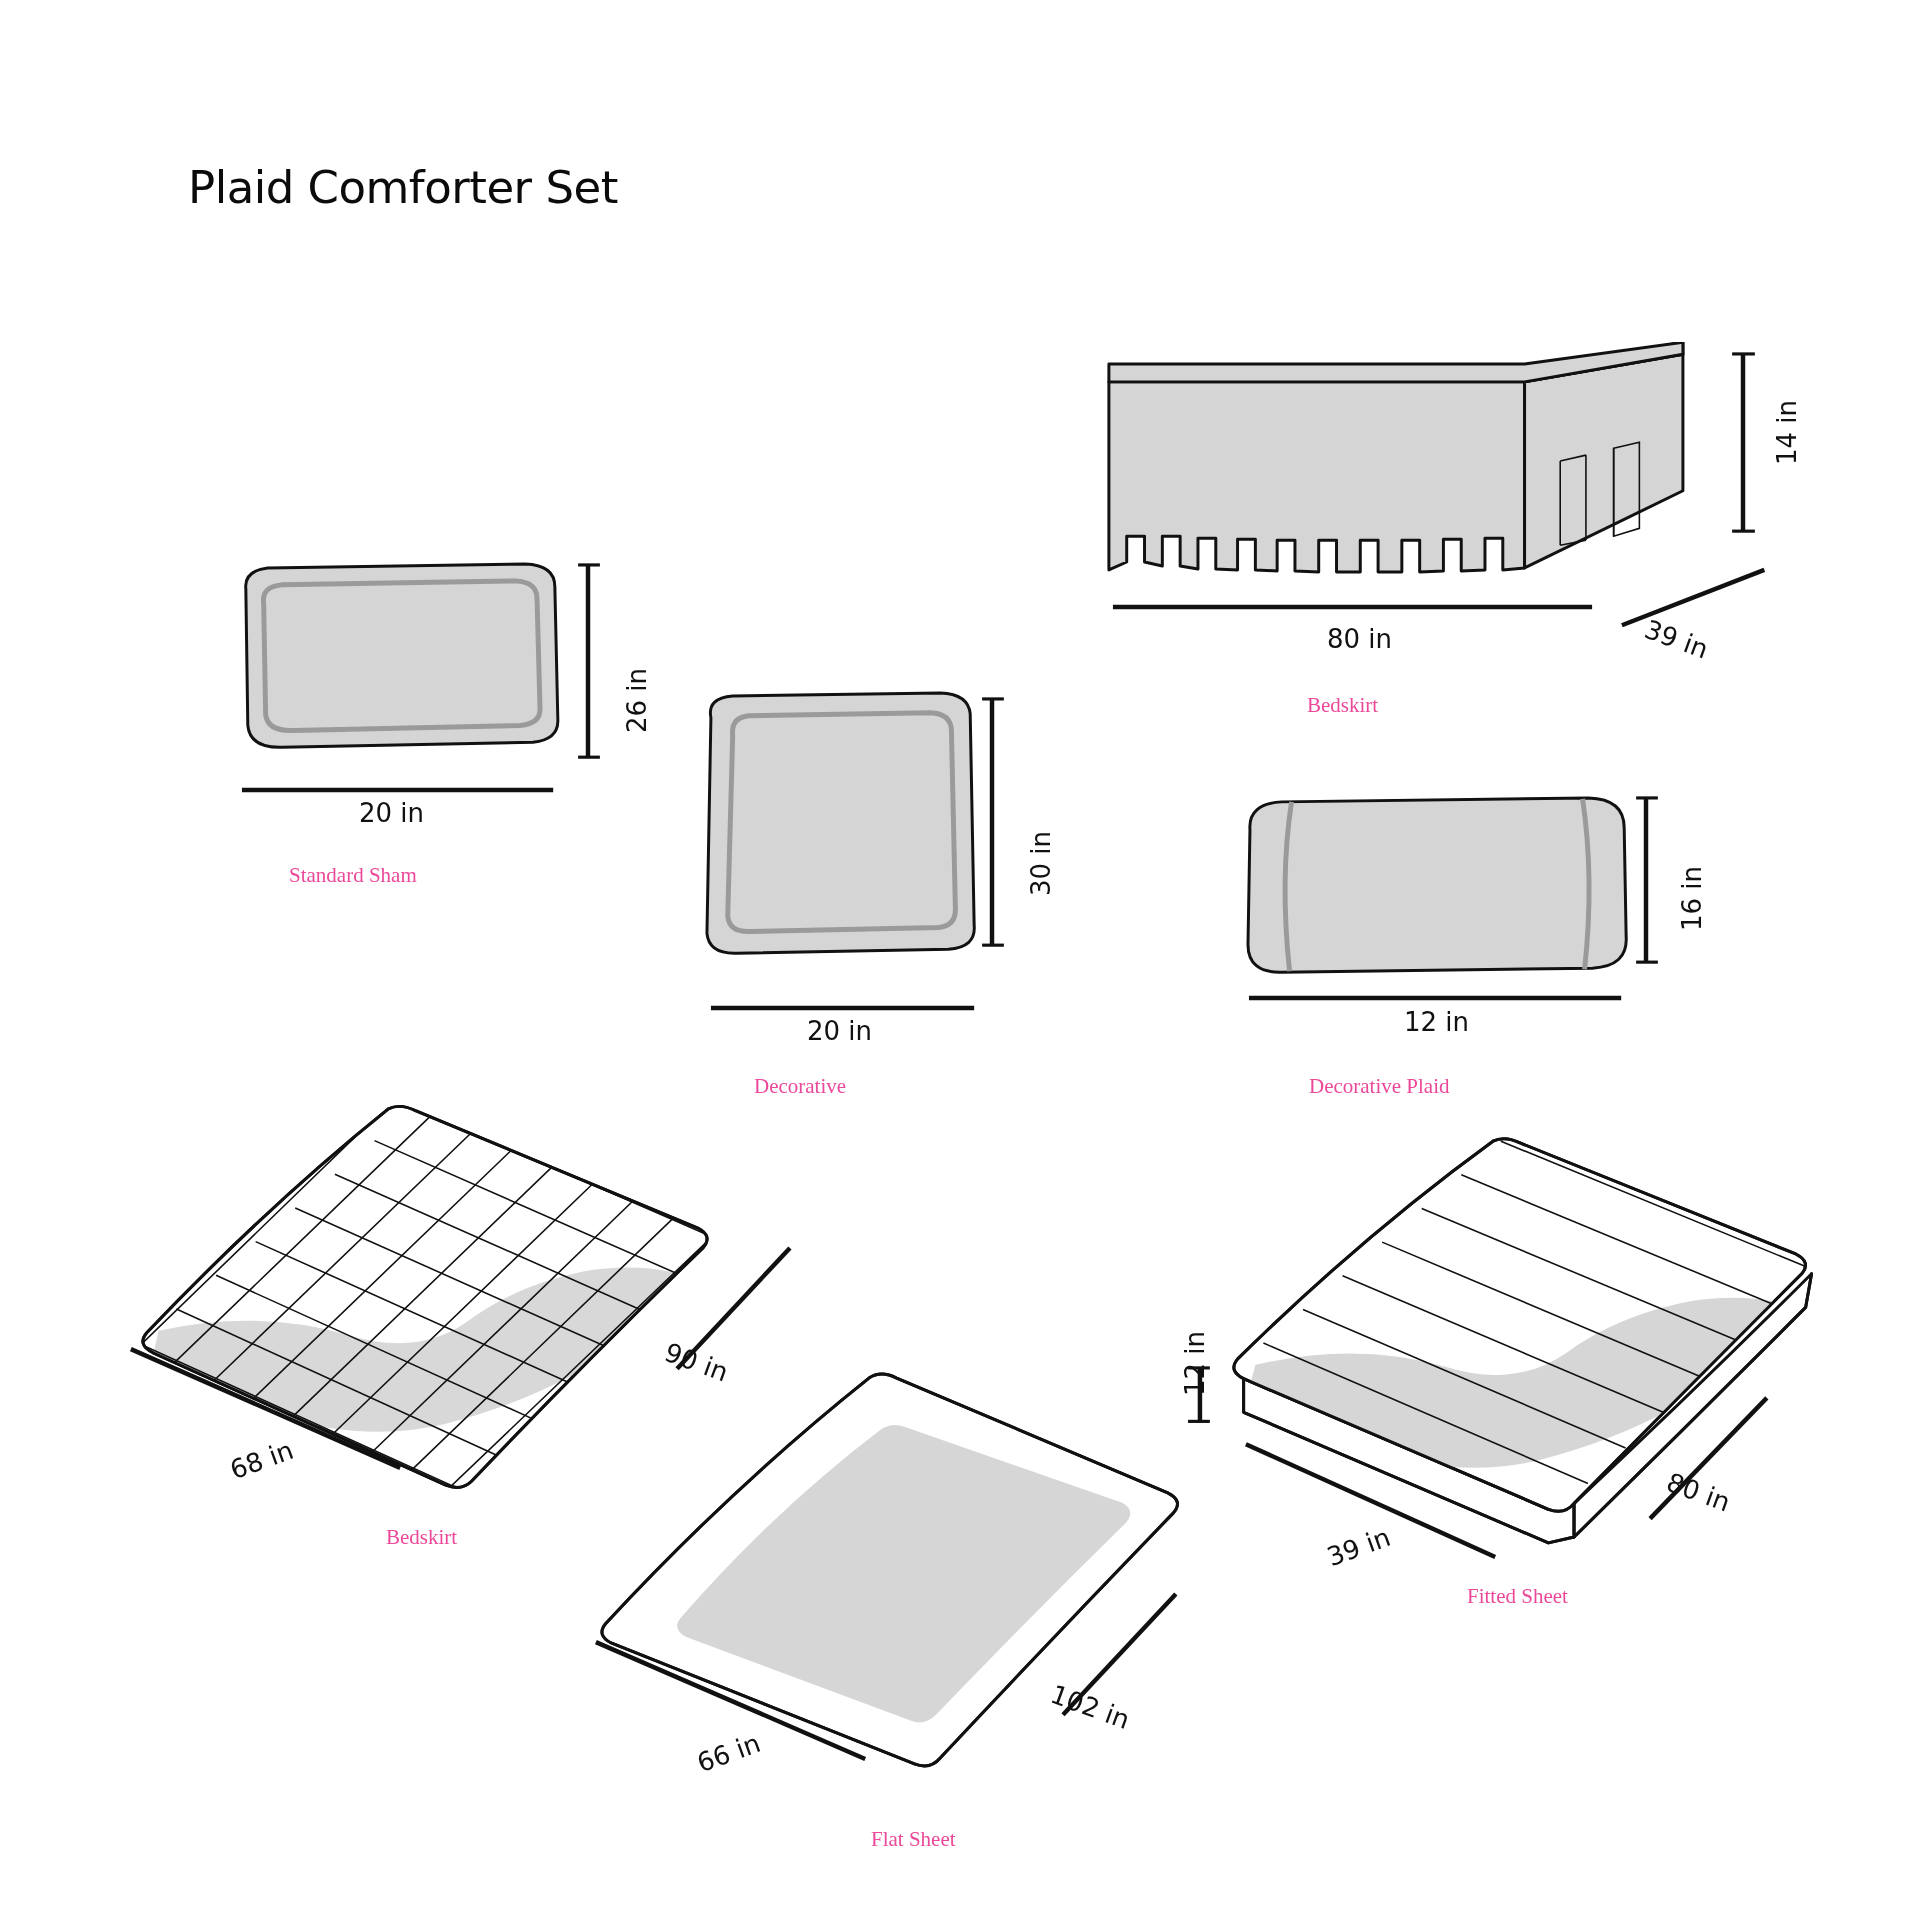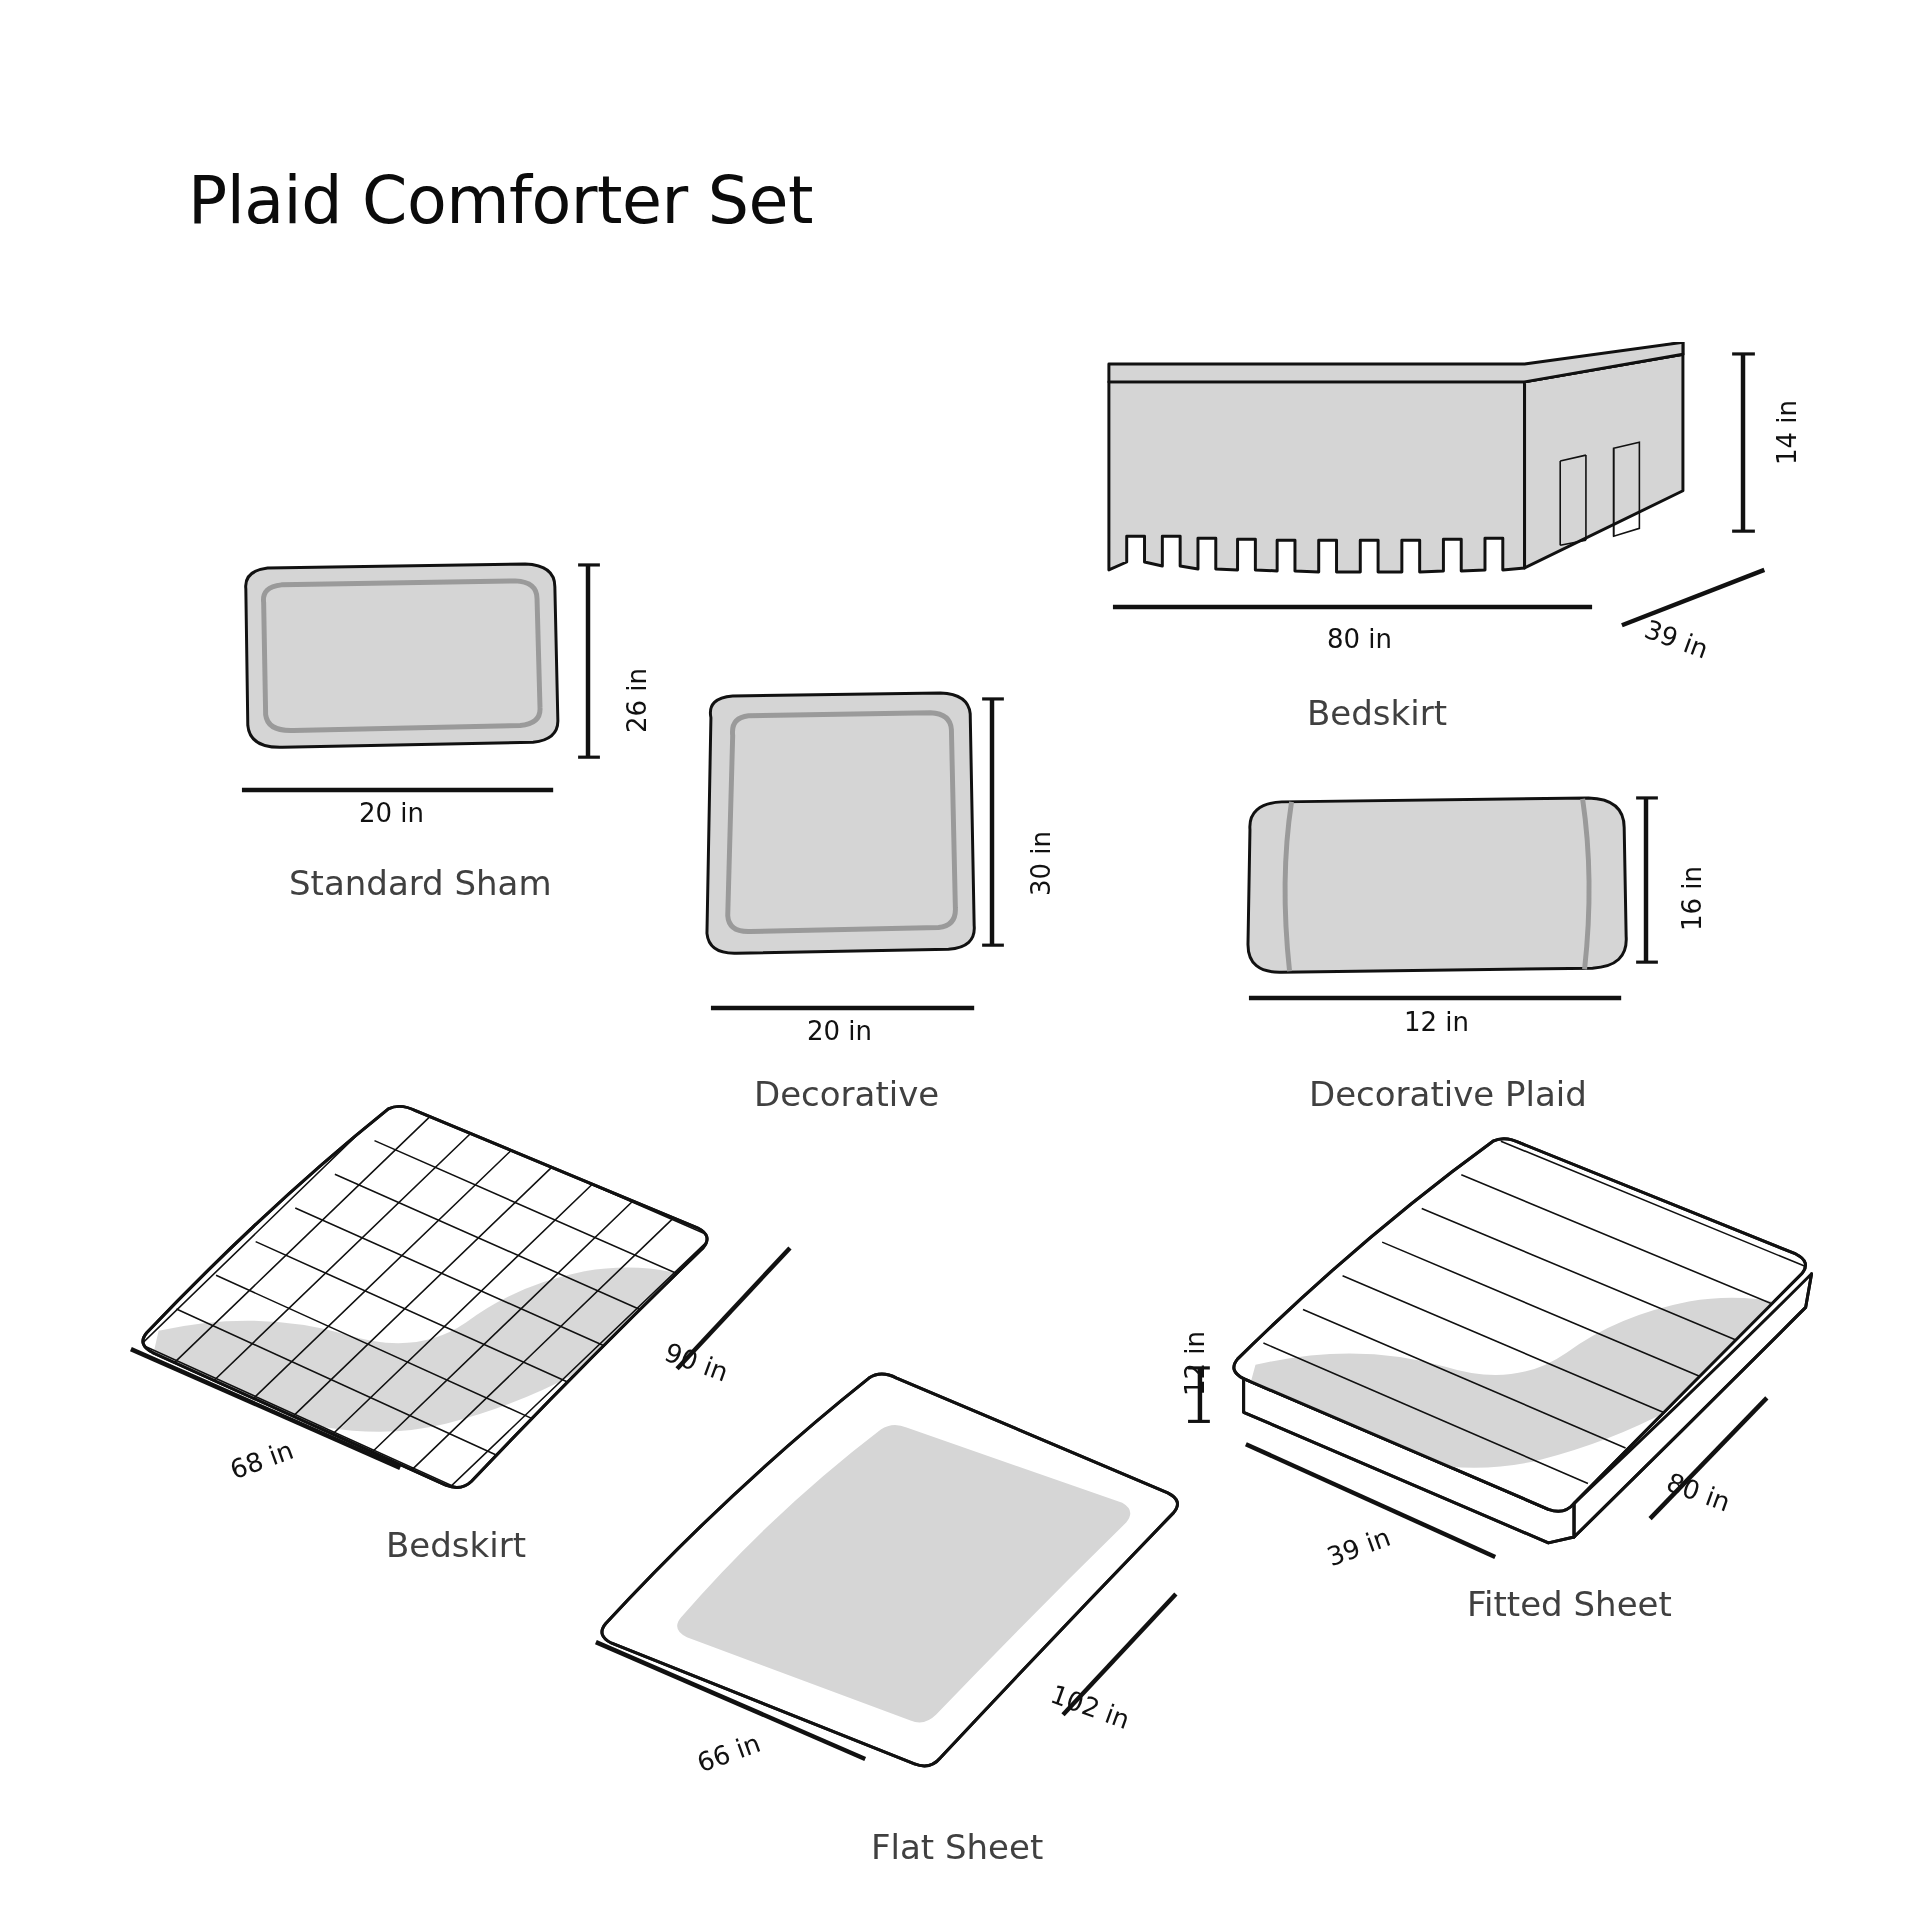--- a/index.html
+++ b/index.html
@@ -19,32 +19,33 @@
     position: absolute;
     left: 0; top: 0;
     width: 1927px;
     height: 1927px;
   }
   .title-block {
     position: absolute;
     left: 188px;
     top: 158px;
     width: 891px;
-    font-size: 65px;
+    font-size: 45px;
     line-height: 1.32;
     font-weight: 400;
     color: #0b0b0b;
     letter-spacing: -0.5px;
   }
   .title-line { display: block; }
   .item-label {
     position: absolute;
-    font-size: 34px;
-    color: #404040;
+    font-size: 21px;
+    color: #ec4899;
     white-space: nowrap;
+    font-family: Liberation Serif, serif;
   }
   .dim-label {
     position: absolute;
     font-size: 26px;
     color: #111111;
     white-space: nowrap;
   }
   .dim-label.rot {
     transform: rotate(-90deg);
     transform-origin: left top;

